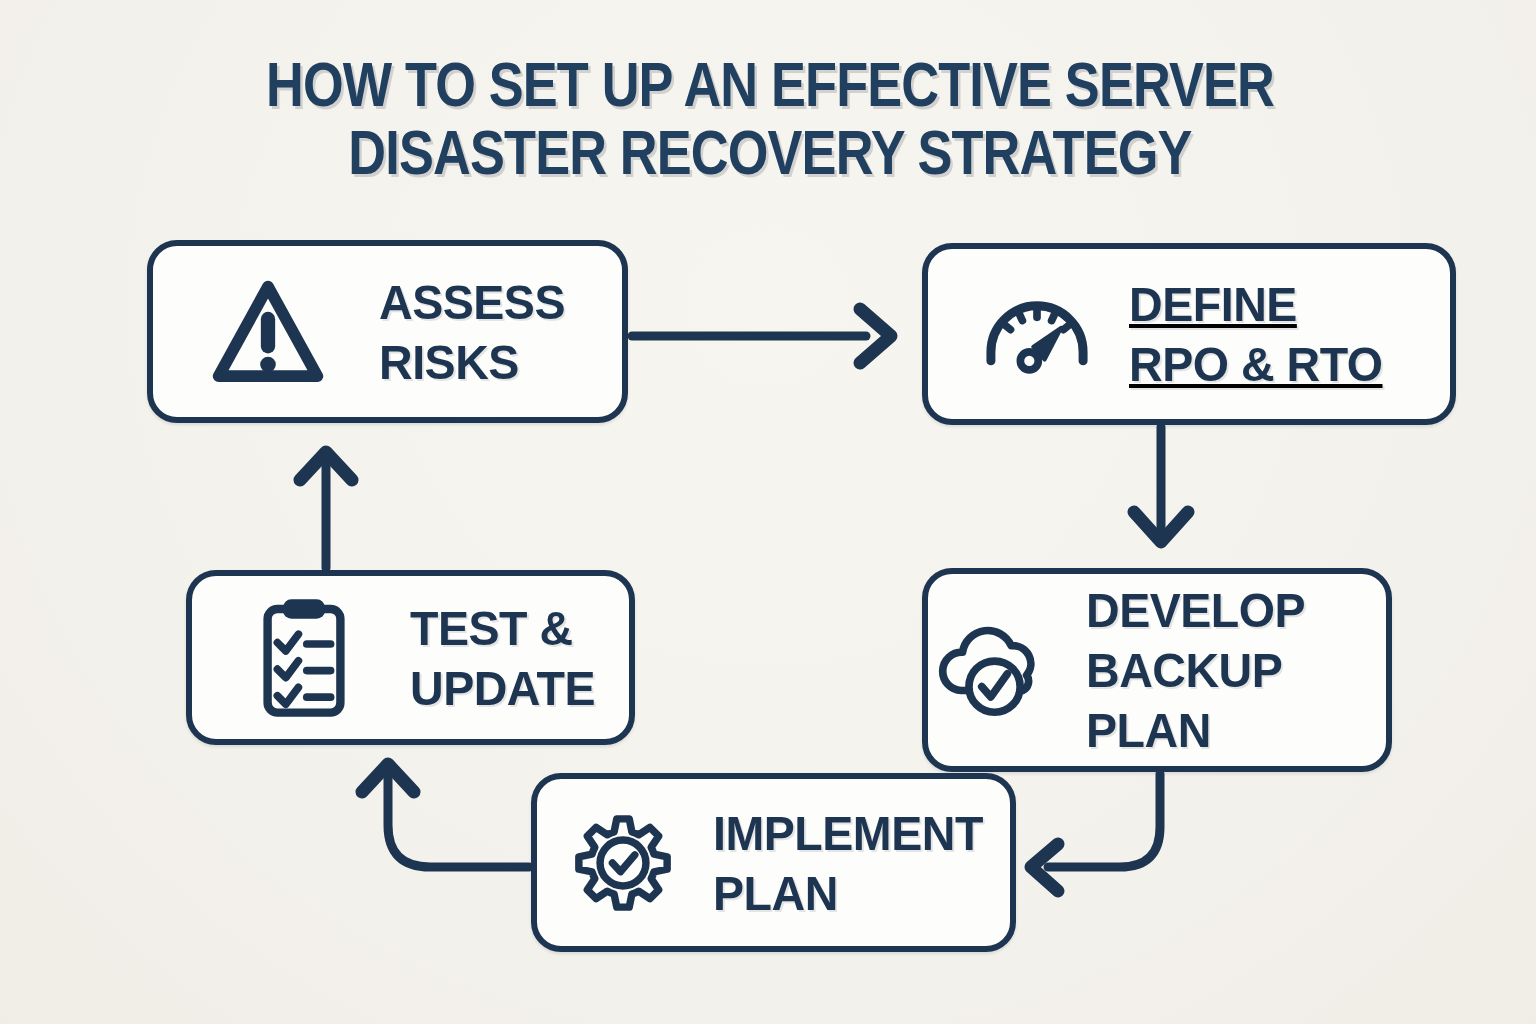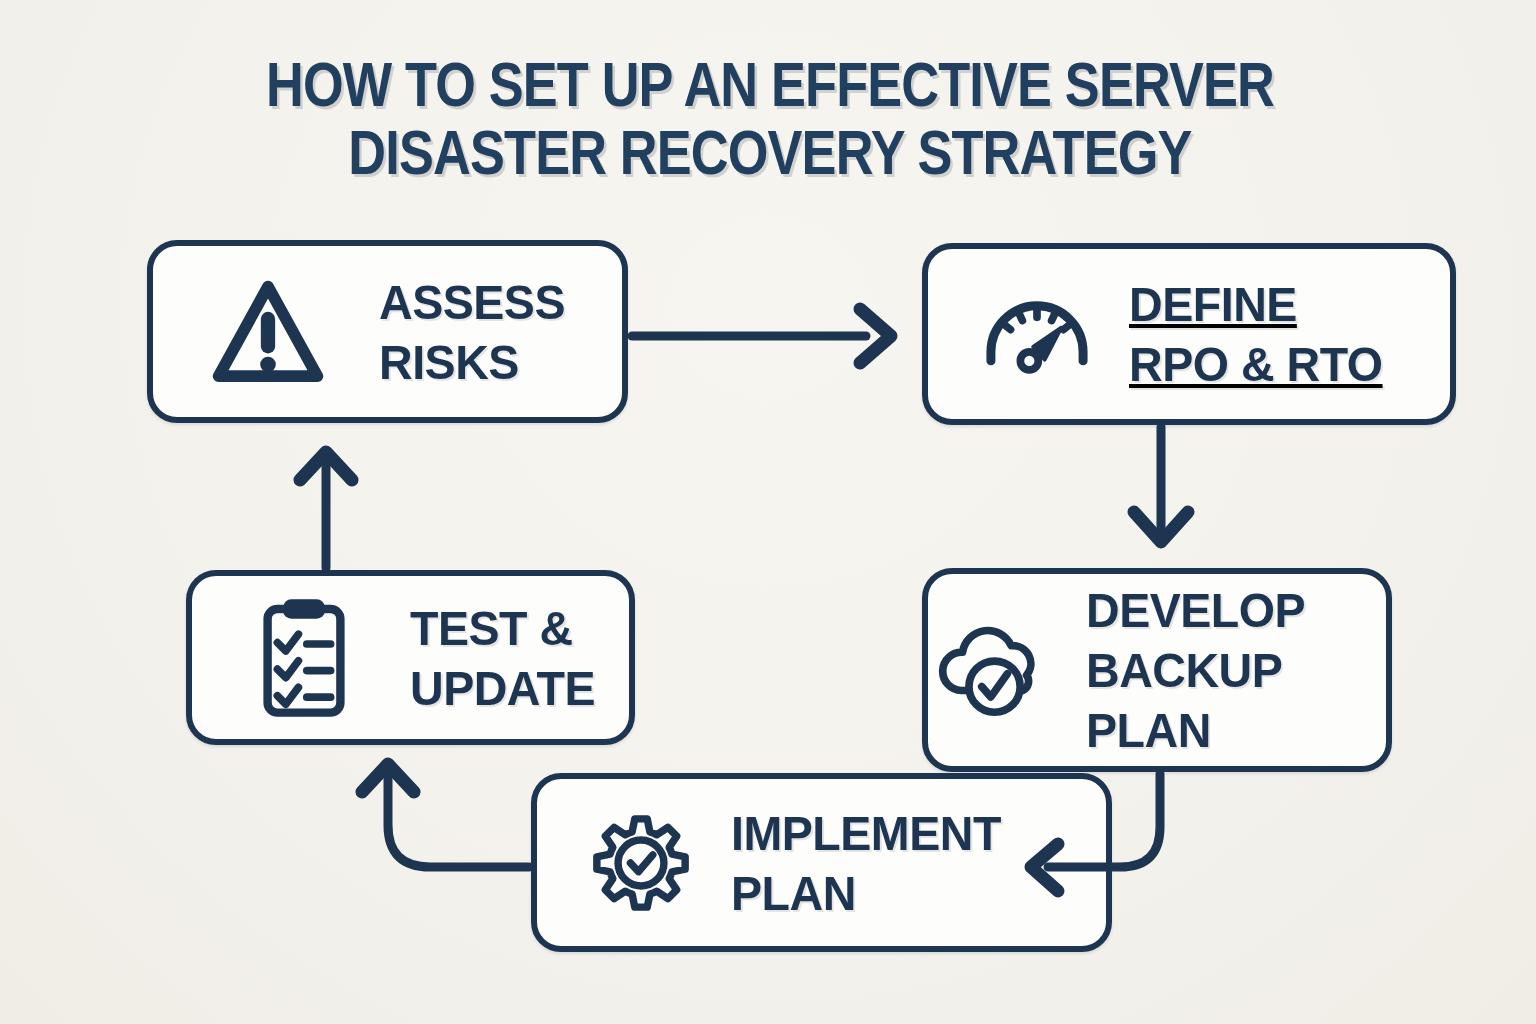--- a/index.html
+++ b/index.html
@@ -31,21 +31,21 @@
   .label{
     color:var(--ink);font-weight:bold;font-size:49px;line-height:60px;
     letter-spacing:-.5px;transform:scaleX(.95);transform-origin:0 50%;
     text-shadow:2px 2px 0 rgba(80,85,95,.15);white-space:nowrap;
   }
   
   #box-assess   {left:147px;top:240px;width:481px;height:183px;padding-left:50px;gap:46px;}
   #box-define   {left:922px;top:243px;width:534px;height:182px;padding-left:45px;gap:28px;text-decoration:underline;}
   #box-develop  {left:922px;top:568px;width:470px;height:204px;gap:30px;}
   #box-test     {left:146px;top:570px;width:449px;height:175px;padding-left:42px;gap:36px;margin-left:40px;}
-  #box-implement{left:531px;top:773px;width:581px;height:179px;padding-left:42px;gap:28px;}
+  #box-implement{left:531px;top:773px;width:485px;height:179px;padding-left:24px;gap:28px;}
   .arrows{position:absolute;left:0;top:0;pointer-events:none;}
   .arrows path{stroke:var(--ink);fill:none;stroke-linecap:round;stroke-linejoin:round;}
   .shaft{stroke-width:9px;}
   .tip{stroke-width:13px;}
 </style>
 </head>
 <body>
 
 <div class="canvas">
 

